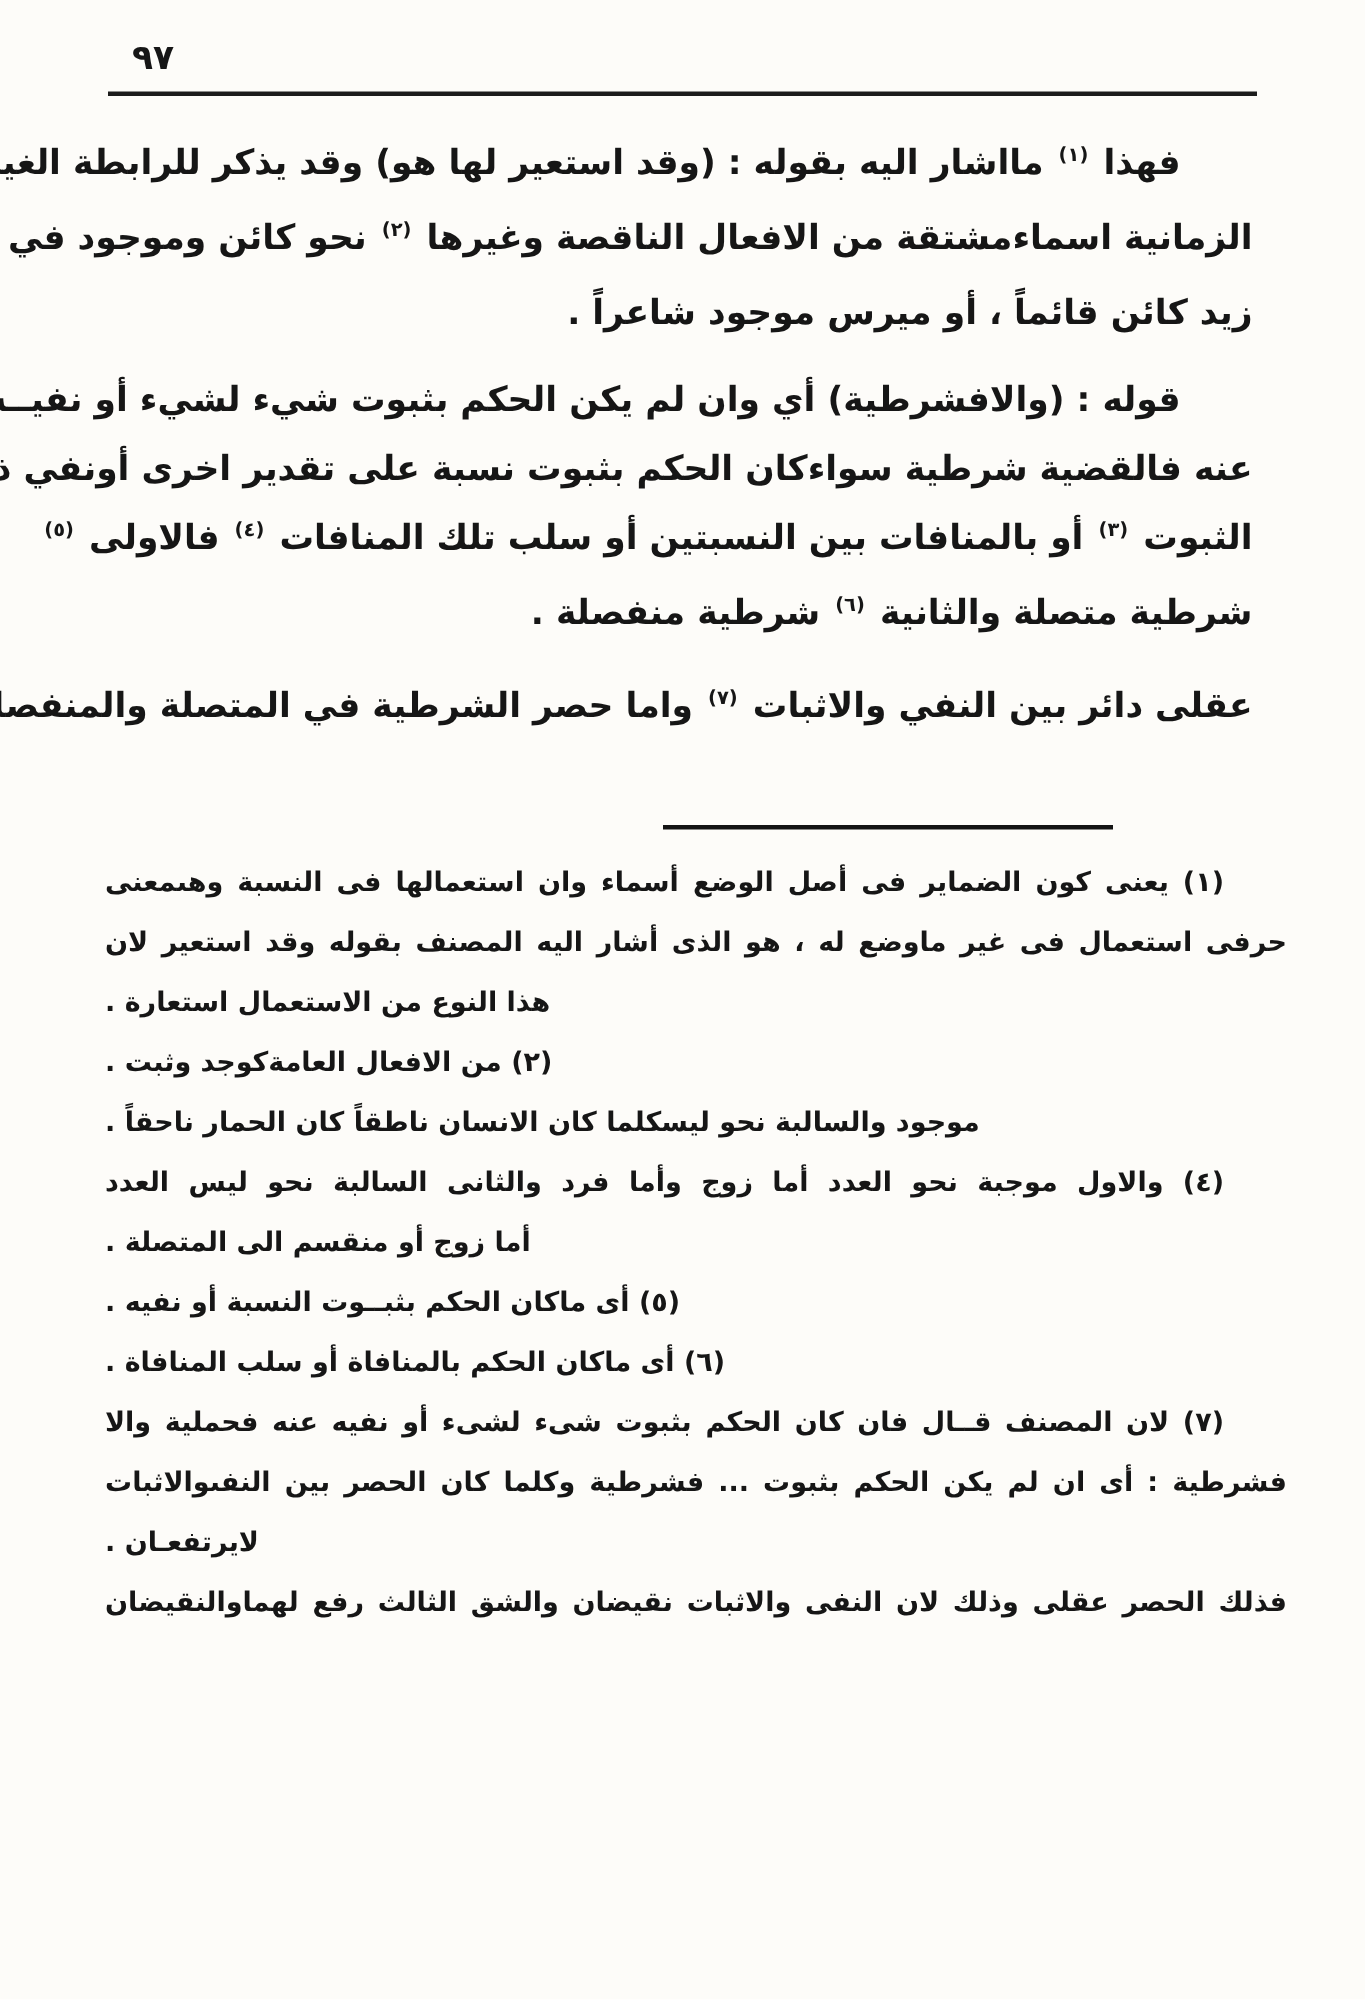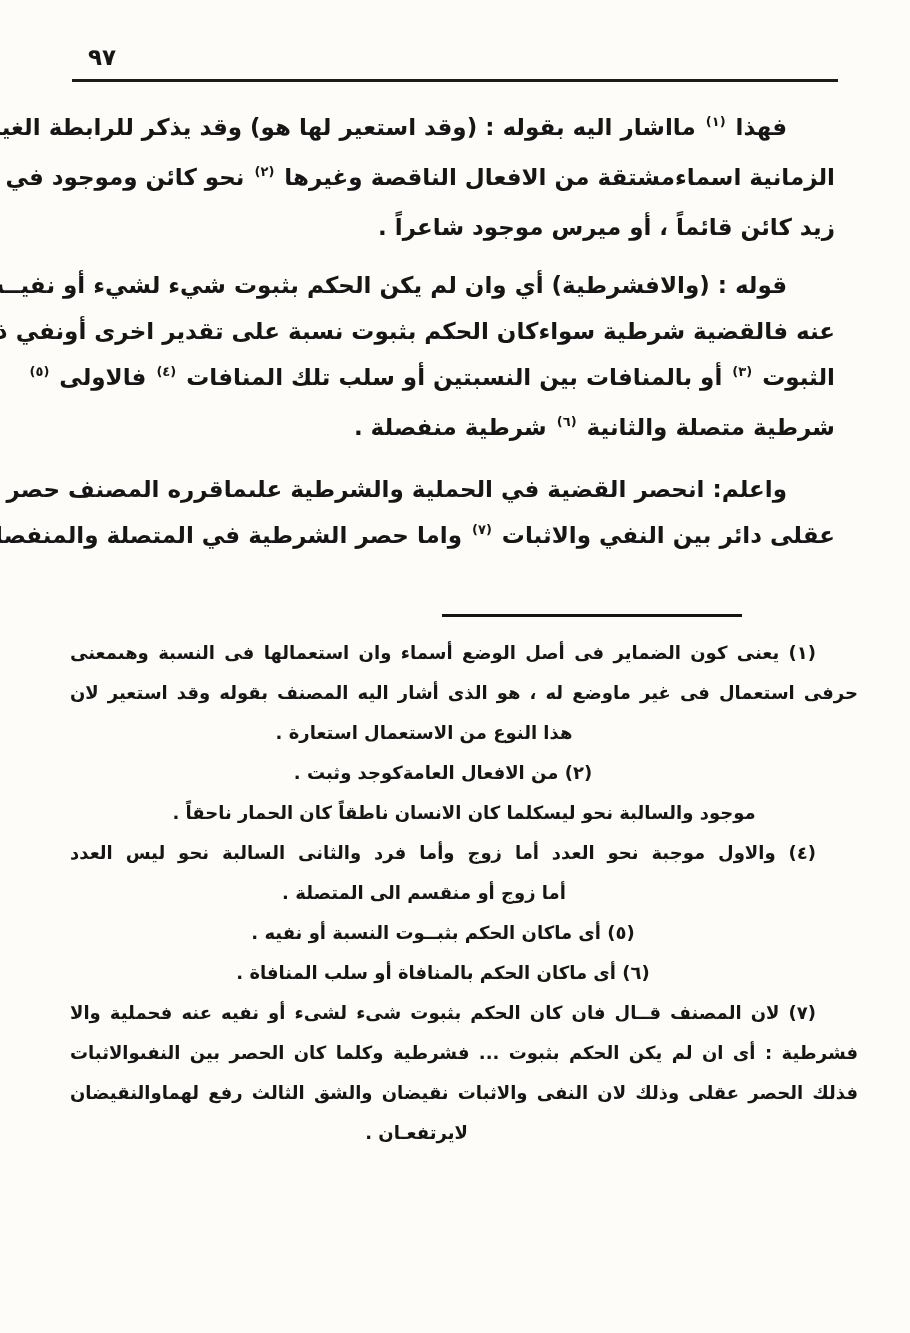--- a/index.html
+++ b/index.html
@@ -16,21 +16,21 @@
   }
   .header {
     display: flex;
     flex-direction: row-reverse; 
     justify-content: space-between;
     align-items: flex-end;
     padding: 26px 72px 0 88px;
     font-weight: bold;
     font-size: 23px;
   }
-  .page-number { letter-spacing: 1px; margin-top: 18px; }
+  .page-number { letter-spacing: 1px; }
   .header-rule {
     border: 0;
     border-top: 3px solid #1c1c1c;
     margin: 9px 72px 0 72px;
     height: 0;
   }
   .body-text {
     padding: 22px 75px 0 70px;
     font-size: 23px;
     font-weight: bold;
@@ -49,21 +49,21 @@
     height: 0;
   }
   .footnotes {
     padding: 6px 52px 0 70px;
     font-size: 18px;
     font-weight: bold;
   }
   .footnote-line {
     line-height: 40px;
     white-space: nowrap;
-    text-align: center;
+    text-align: left;
   }
   .align-justify {
     text-align: justify;
     text-align-last: justify;
   }
   .sup {
     display: inline-block;
     font-size: 13px;
     position: relative;
     top: -9px;
@@ -88,36 +88,35 @@
         <div class="body-line align-justify"><span>الزمانية اسماءمشتقة من الافعال الناقصة وغيرها </span><span class="sup">(٢)</span><span> نحو كائن وموجود في قولنا</span></div>
         <div class="body-line"><span>زيد كائن قائماً ، أو ميرس موجود شاعراً .</span></div>
       </div>
       <div class="body-paragraph">
         <div class="body-line align-justify" style="padding-right: 48px;"><span>قوله : (والافشرطية) أي وان لم يكن الحكم بثبوت شيء لشيء أو نفيــه</span></div>
         <div class="body-line align-justify"><span>عنه فالقضية شرطية سواءكان الحكم بثبوت نسبة على تقدير اخرى أونفي ذلك</span></div>
         <div class="body-line align-justify"><span>الثبوت </span><span class="sup">(٣)</span><span> أو بالمنافات بين النسبتين أو سلب تلك المنافات </span><span class="sup">(٤)</span><span> فالاولى </span><span class="sup">(٥)</span></div>
         <div class="body-line"><span>شرطية متصلة والثانية </span><span class="sup">(٦)</span><span> شرطية منفصلة .</span></div>
       </div>
       <div class="body-paragraph">
-        <div class="body-line align-justify" style="padding-right: 48px;"><span>واعلم: انحصر القضية في الحملية والشرطية علىماقرره المصنف حصر</span></div>
         <div class="body-line align-justify"><span>عقلى دائر بين النفي والاثبات </span><span class="sup">(٧)</span><span> واما حصر الشرطية في المتصلة والمنفصلة</span></div>
       </div>
     </div>
 
   <div class="fn-divider"></div>
 
   <div class="footnotes" id="footnotes">
       <div class="footnote-line align-justify" style="padding-right: 42px;"><span>(١) يعنى كون الضماير فى أصل الوضع أسماء وان استعمالها فى النسبة وهىمعنى</span></div>
       <div class="footnote-line align-justify"><span>حرفى استعمال فى غير ماوضع له ، هو الذى أشار اليه المصنف بقوله وقد استعير لان</span></div>
       <div class="footnote-line" style="padding-right: 80px;"><span>هذا النوع من الاستعمال استعارة .</span></div>
       <div class="footnote-line" style="padding-right: 42px;"><span>(٢) من الافعال العامةكوجد وثبت .</span></div>
       <div class="footnote-line"><span>موجود والسالبة نحو ليسكلما كان الانسان ناطقاً كان الحمار ناحقاً .</span></div>
       <div class="footnote-line align-justify" style="padding-right: 42px;"><span>(٤) والاول موجبة نحو العدد أما زوج وأما فرد والثانى السالبة نحو ليس العدد</span></div>
       <div class="footnote-line" style="padding-right: 80px;"><span>أما زوج أو منقسم الى المتصلة .</span></div>
       <div class="footnote-line" style="padding-right: 42px;"><span>(٥) أى ماكان الحكم بثبــوت النسبة أو نفيه .</span></div>
       <div class="footnote-line" style="padding-right: 42px;"><span>(٦) أى ماكان الحكم بالمنافاة أو سلب المنافاة .</span></div>
       <div class="footnote-line align-justify" style="padding-right: 42px;"><span>(٧) لان المصنف قــال فان كان الحكم بثبوت شىء لشىء أو نفيه عنه فحملية والا</span></div>
       <div class="footnote-line align-justify"><span>فشرطية : أى ان لم يكن الحكم بثبوت ... فشرطية وكلما كان الحصر بين النفىوالاثبات</span></div>
+      <div class="footnote-line" style="padding-right: 95px;"><span>لايرتفعـان .</span></div>
       <div class="footnote-line align-justify"><span>فذلك الحصر عقلى وذلك لان النفى والاثبات نقيضان والشق الثالث رفع لهماوالنقيضان</span></div>
-      <div class="footnote-line" style="padding-right: 95px;"><span>لايرتفعـان .</span></div>
     </div>
 
 </div>
 
 </body></html>

